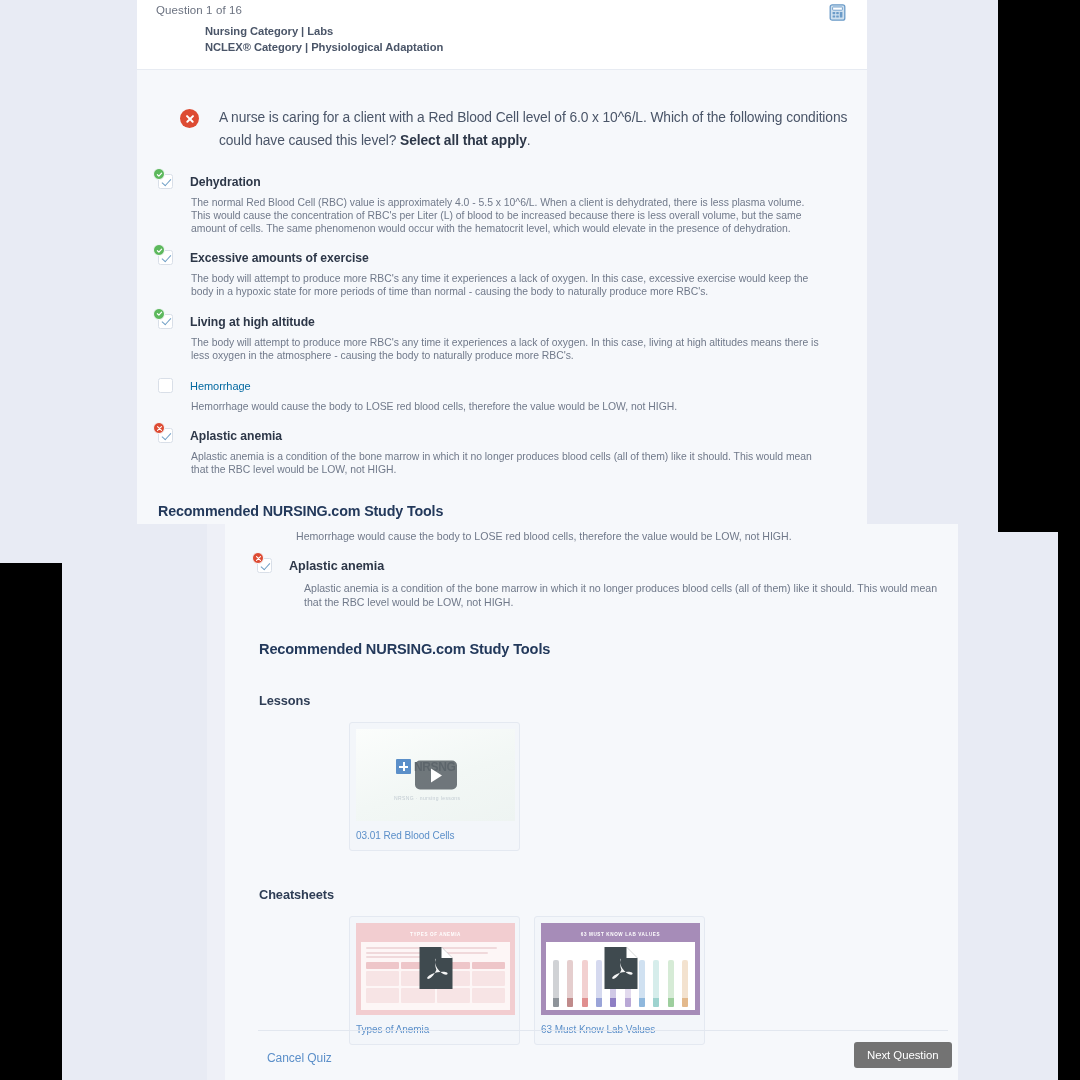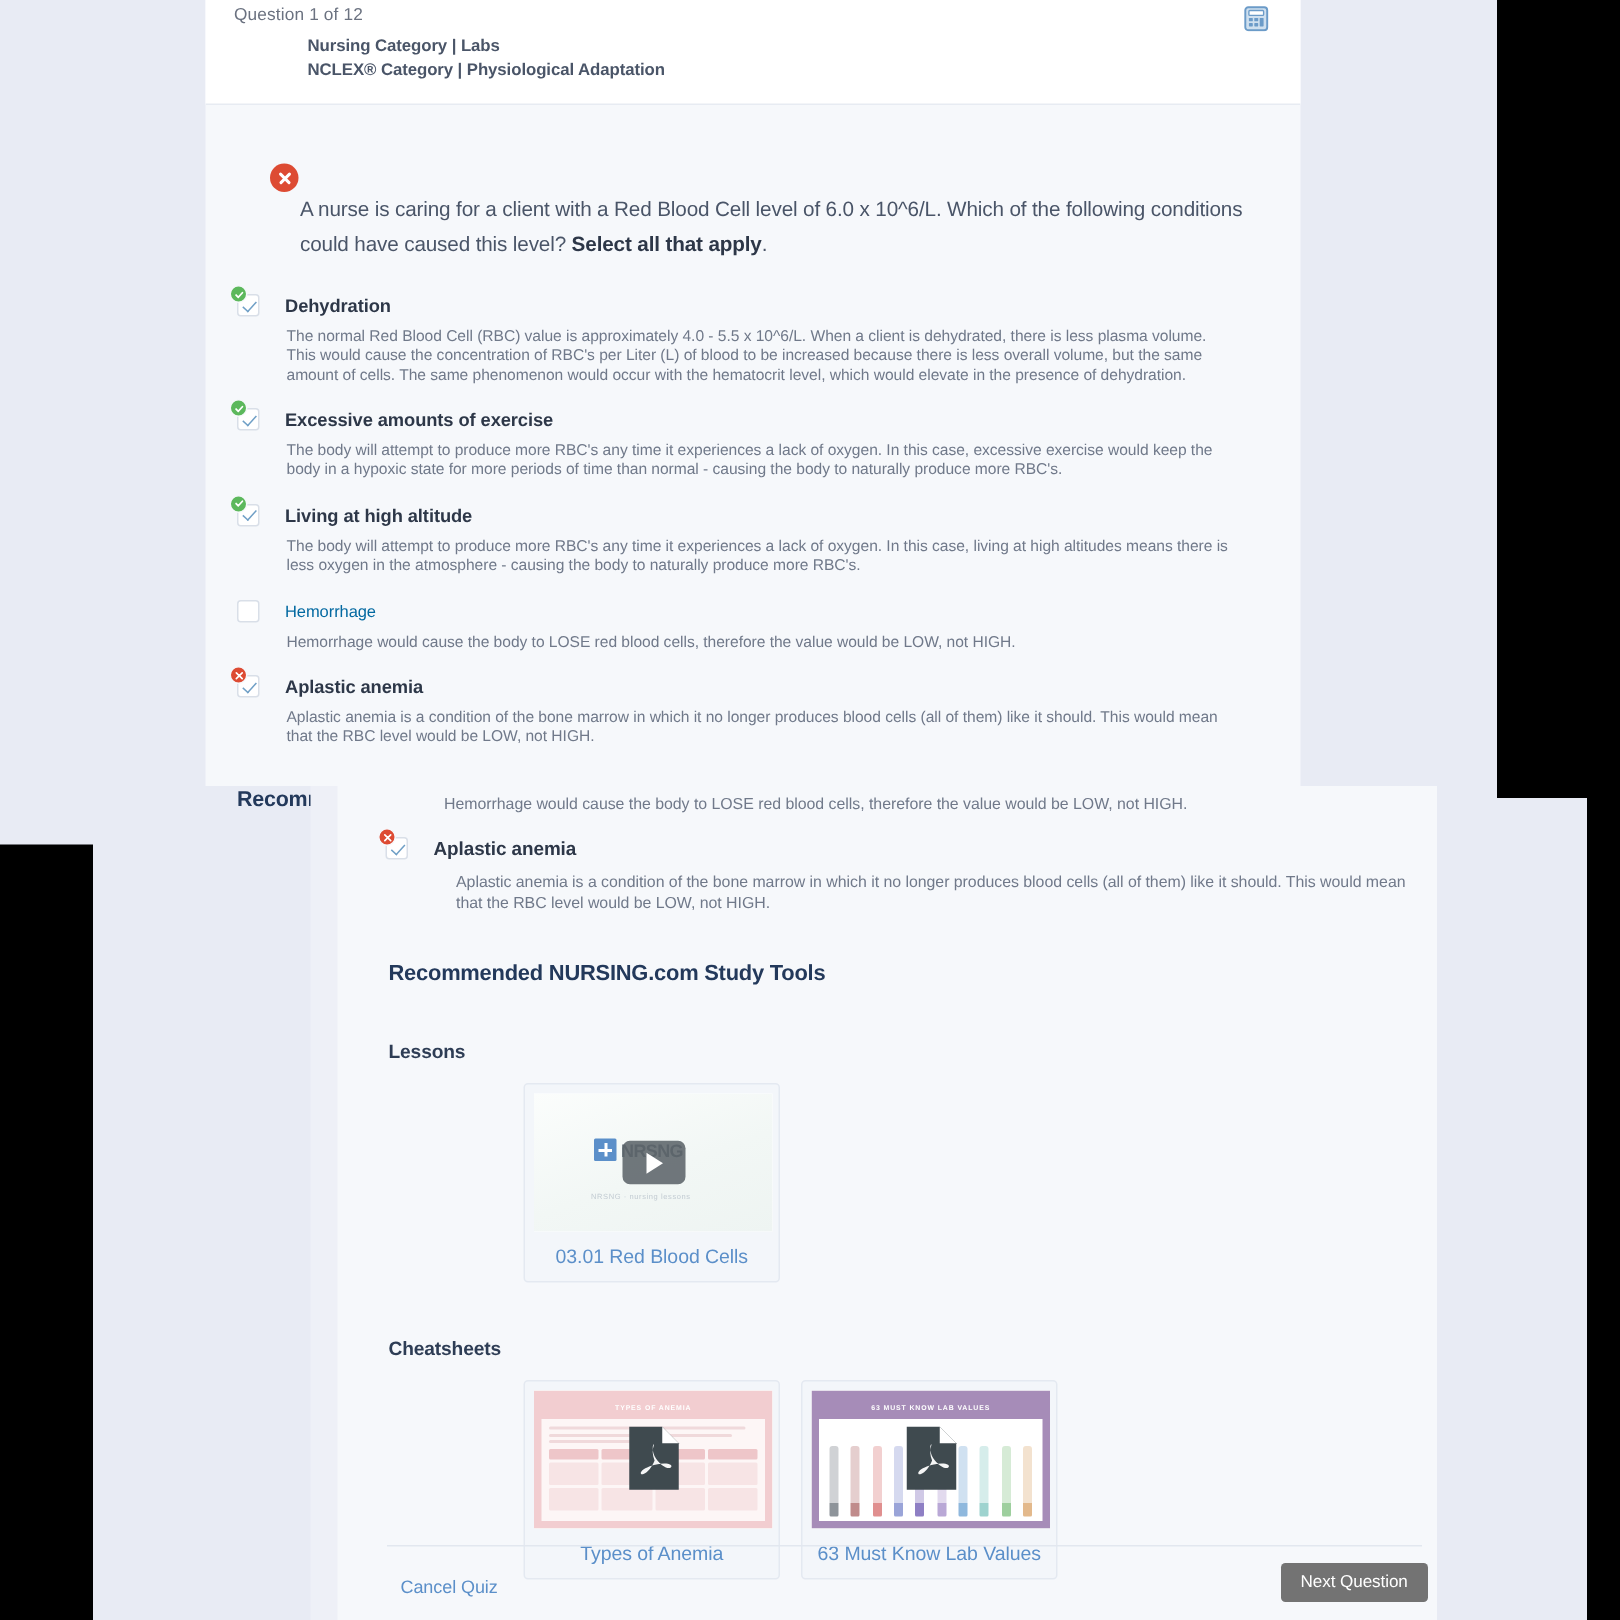--- a/index.html
+++ b/index.html
@@ -40,21 +40,21 @@
     font-size: 11.2px; font-weight: bold; color: #4a5568;
     line-height: 15.5px; letter-spacing: -.05px; margin-left: 23px;
   }
   #calc-btn {
     position: absolute; right: 21px; top: 4px;
     width: 17px; height: 17px; cursor: pointer;
   }
 
   #panel-upper-body { position: relative; padding: 0 19px; }
 
-  .q-row { display: flex; padding: 36px 0 0 24px; flex-direction: column; }
+  .q-row { display: flex; padding: 36px 0 0 24px; }
   .q-mark {
     flex: 0 0 auto; width: 19px; height: 19px; border-radius: 50%;
     background: #dd4b33; position: relative; margin-top: 3px;
   }
   .q-mark::before, .q-mark::after {
     content: ""; position: absolute; left: 4.5px; top: 9px;
     width: 10px; height: 1.6px; background: #fff; border-radius: 1px;
   }
   .q-mark::before { transform: rotate(45deg); }
   .q-mark::after  { transform: rotate(-45deg); }
@@ -144,21 +144,21 @@
   .card {
     width: 171px; background: #f3f6fa;
     border: 1px solid #e4e9f1; border-radius: 3px;
     padding: 6px 6px 0 6px;
   }
   .card-thumb {
     position: relative; width: 159px; height: 92px;
     overflow: hidden; background: #fff;
   }
   .card-cap {
-    text-align: center; font-size: 13px; color: #5b8fc9;
+    font-size: 10px; color: #5b8fc9;
     padding: 9px 0 9px 0; letter-spacing: -.05px;
   }
 
   
   .lesson-bg {
     position: absolute; inset: 0;
     background: linear-gradient(160deg,#fbfdfc 0%,#f2f7f5 55%,#eef4f2 100%);
   }
   .lesson-logo {
     position: absolute; left: 40px; top: 30px;
@@ -246,21 +246,21 @@
 
 <div id="root">
 
   <div class="blk" id="blk-tr"></div>
   <div class="blk" id="blk-r"></div>
   <div class="blk" id="blk-bl"></div>
 
   <div id="panel-upper">
 
     <div id="panel-upper-head">
-      <div class="q-counter">Question 1 of 12</div>
+      <div class="q-counter">Question 1 of 16</div>
       <div class="cat-lines">
         <div class="cat-line">Nursing Category | Labs</div>
         <div class="cat-line">NCLEX® Category | Physiological Adaptation</div>
       </div>
       <div id="calc-btn">
         <svg viewBox="0 0 17 17" width="17" height="17">
           <rect x="1.2" y="0.8" width="14.6" height="15.4" rx="2" fill="#cfe0ef" stroke="#6b9bc8" stroke-width="1.3"></rect>
           <rect x="3.6" y="3" width="9.8" height="3.2" rx="0.6" fill="#fff" stroke="#6b9bc8" stroke-width="0.9"></rect>
           <rect x="3.6" y="8" width="2.6" height="2.2" rx="0.4" fill="#6b9bc8"></rect>
           <rect x="7.2" y="8" width="2.6" height="2.2" rx="0.4" fill="#6b9bc8"></rect>

